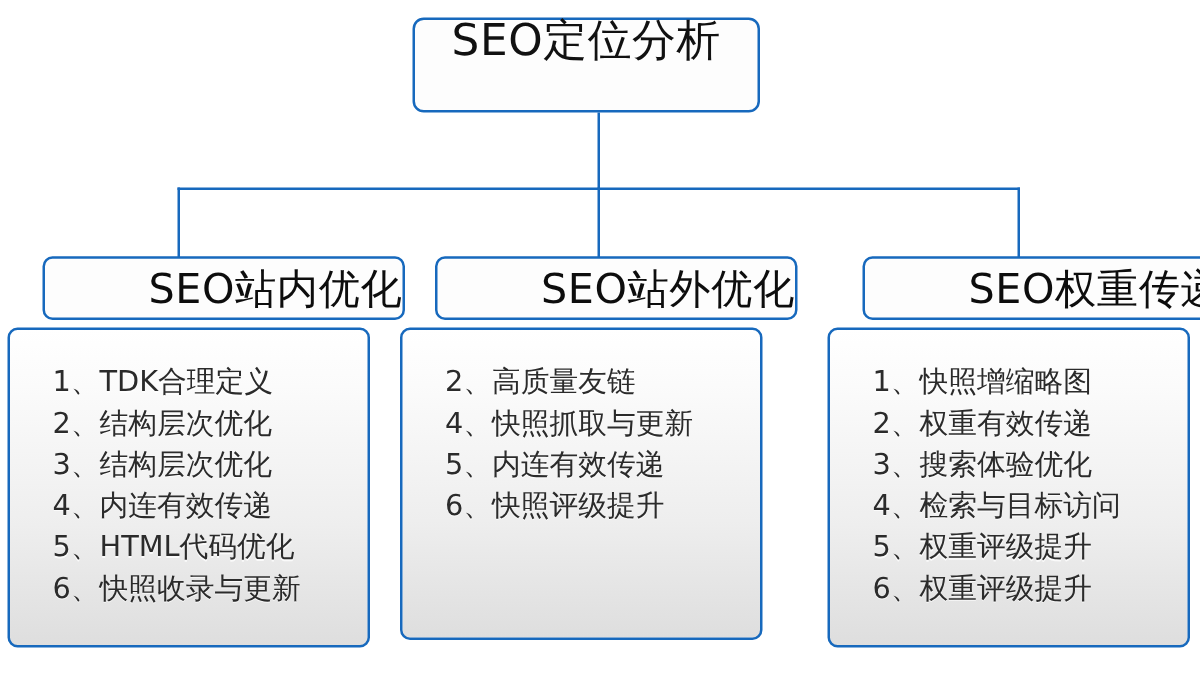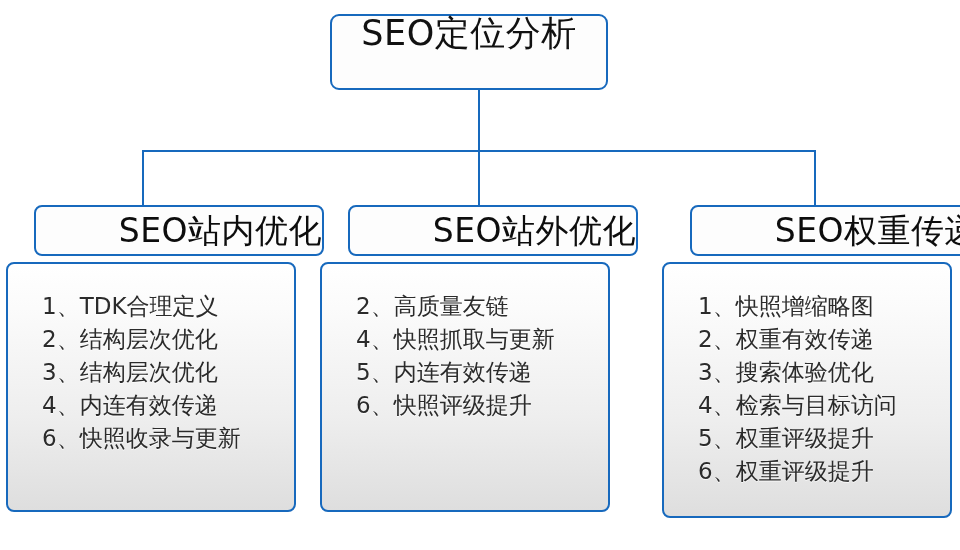--- a/index.html
+++ b/index.html
@@ -142,20 +142,23 @@
           <li class="item">
             <span class="item-index">2、</span><span class="item-text">结构层次优化</span>
           </li>
           <li class="item">
             <span class="item-index">3、</span><span class="item-text">结构层次优化</span>
           </li>
           <li class="item">
             <span class="item-index">4、</span><span class="item-text">内连有效传递</span>
           </li>
           <li class="item">
+            <span class="item-index">5、</span><span class="item-text">HTML代码优化</span>
+          </li>
+          <li class="item">
             <span class="item-index">6、</span><span class="item-text">快照收录与更新</span>
           </li>
         </ul>
       </div>
     </div>
 
     <div class="column col-1">
       <div class="col-header">
         <span class="col-header-label">SEO站外优化</span>
       </div>

